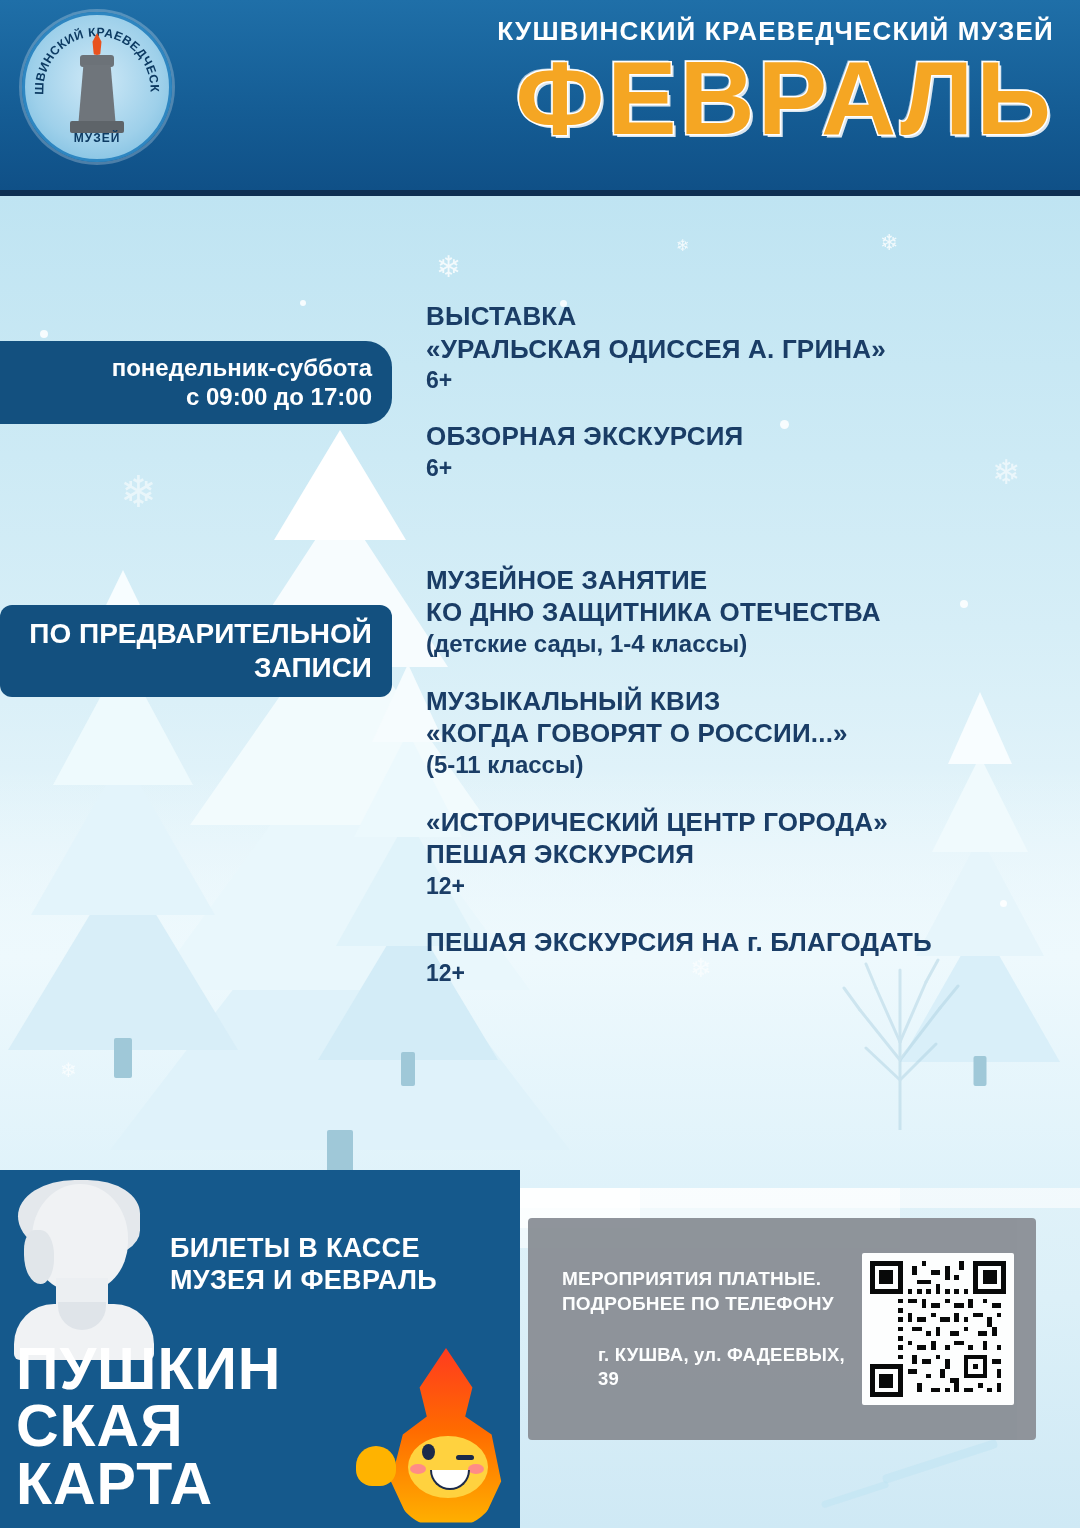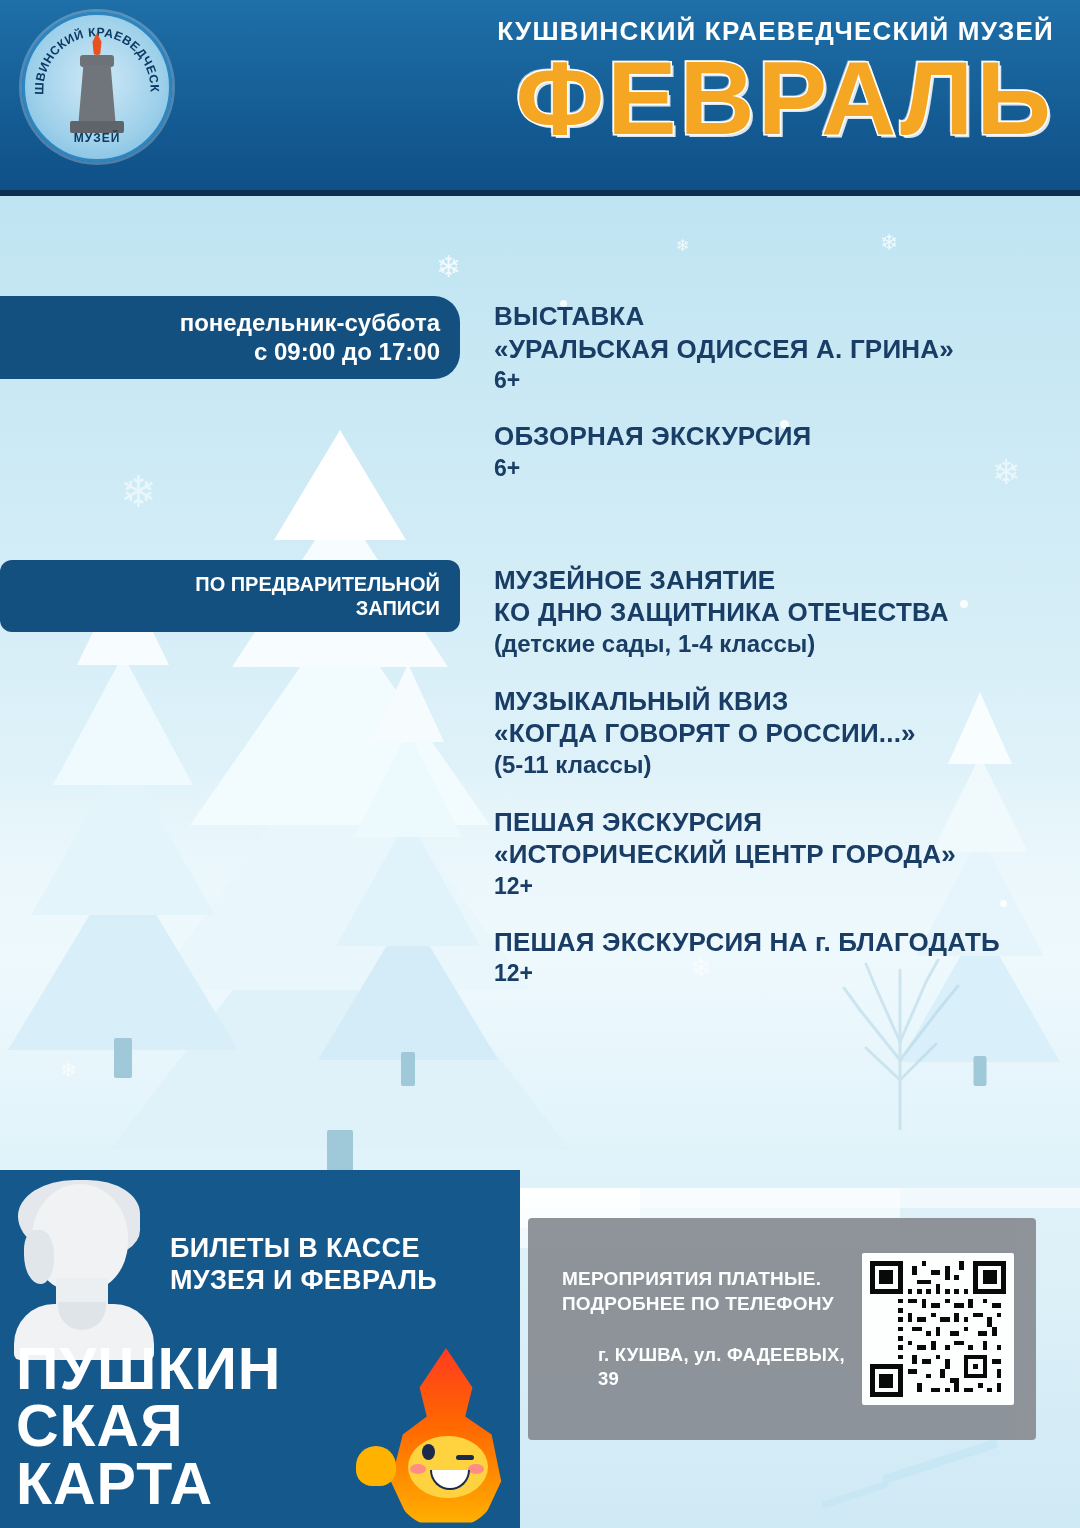--- a/index.html
+++ b/index.html
@@ -117,28 +117,28 @@
     line-height: .95; margin-top: 4px;
     text-shadow: 3px 3px 0 rgba(255,255,255,.85), -2px -2px 0 rgba(255,255,255,.6);
     -webkit-text-stroke: 3px #ffffff;
     paint-order: stroke fill;
   }
 
   
   .schedule { position: relative; z-index: 3; padding-top: 100px; }
   .row { display: flex; align-items: flex-start; margin-bottom: 6px; }
   .time-badge {
-    width: 460px; flex: none;
+    width: 392px; flex: none;
     background: #13507f; color: #ffffff;
     border-radius: 0 26px 26px 0;
     padding: 12px 20px 12px 24px;
     text-align: right;
-    font-size: 24px; font-weight: bold; line-height: 1.22;
-  }
-  .time-badge.small { font-size: 20px; border-radius: 12px; }
+    font-size: 24px; font-weight: bold; line-height: 1.22; margin-top: 45px;
+  }
+  .time-badge.small { font-size: 28px; border-radius: 12px; }
   .events { padding-left: 34px; padding-top: 4px; }
   .event { margin-bottom: 26px; }
   .event:last-child { margin-bottom: 0; }
   .ev-line {
     color: #1a3d66; font-size: 26px; font-weight: bold; line-height: 1.25;
     letter-spacing: .2px;
   }
   .ev-sub {
     color: #1a3d66; font-size: 24px; font-weight: bold; line-height: 1.25;
   }
@@ -378,22 +378,22 @@
           <div class="ev-line">МУЗЕЙНОЕ ЗАНЯТИЕ</div>
           <div class="ev-line">КО ДНЮ ЗАЩИТНИКА ОТЕЧЕСТВА</div>
           <div class="ev-sub">(детские сады, 1-4 классы)</div>
         </div>
         <div class="event">
           <div class="ev-line">МУЗЫКАЛЬНЫЙ КВИЗ</div>
           <div class="ev-line">«КОГДА ГОВОРЯТ О РОССИИ...»</div>
           <div class="ev-sub">(5-11 классы)</div>
         </div>
         <div class="event">
+          <div class="ev-line">«ИСТОРИЧЕСКИЙ ЦЕНТР ГОРОДА»</div>
           <div class="ev-line">ПЕШАЯ ЭКСКУРСИЯ</div>
-          <div class="ev-line">«ИСТОРИЧЕСКИЙ ЦЕНТР ГОРОДА»</div>
           <div class="ev-age">12+</div>
         </div>
         <div class="event">
           <div class="ev-line">ПЕШАЯ ЭКСКУРСИЯ НА г. БЛАГОДАТЬ</div>
           <div class="ev-age">12+</div>
         </div>
       </div>
     </div>
   </div>
 

